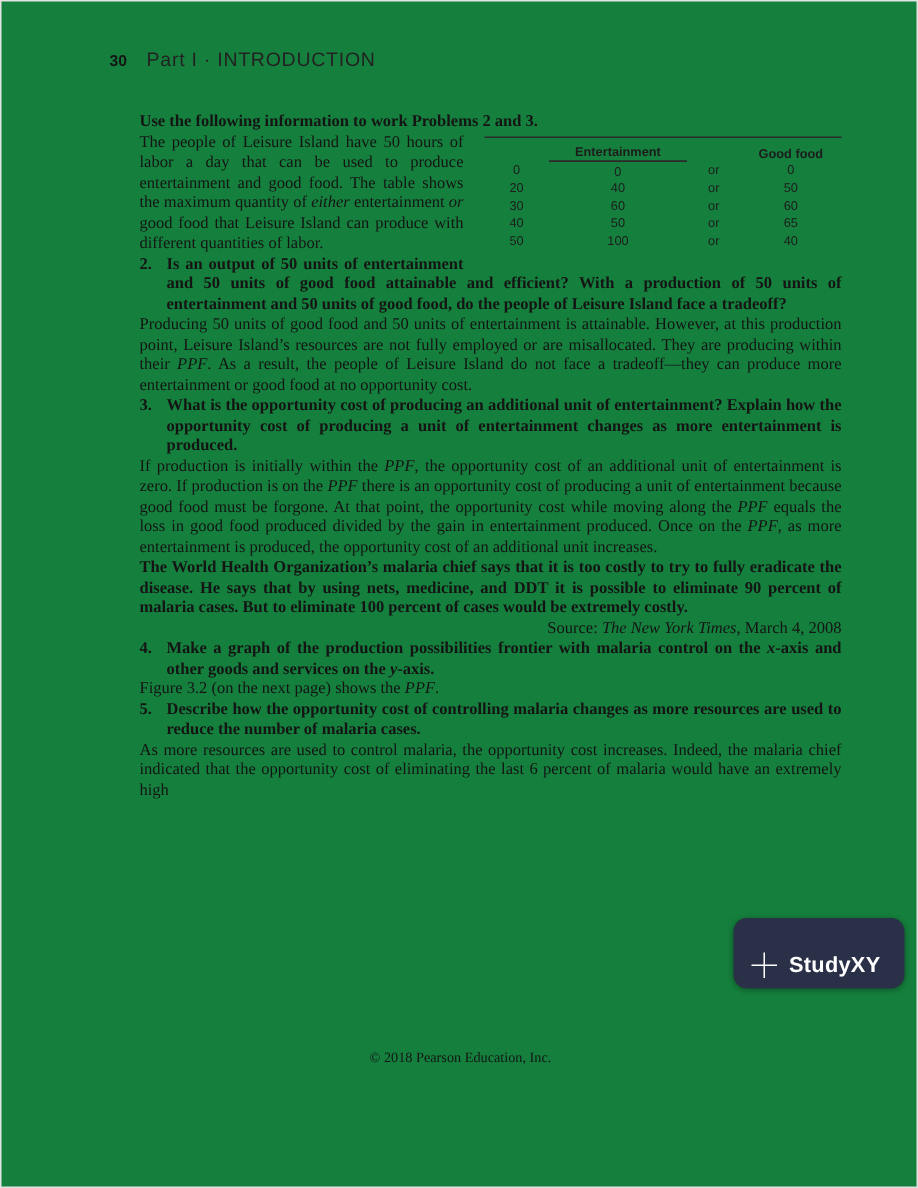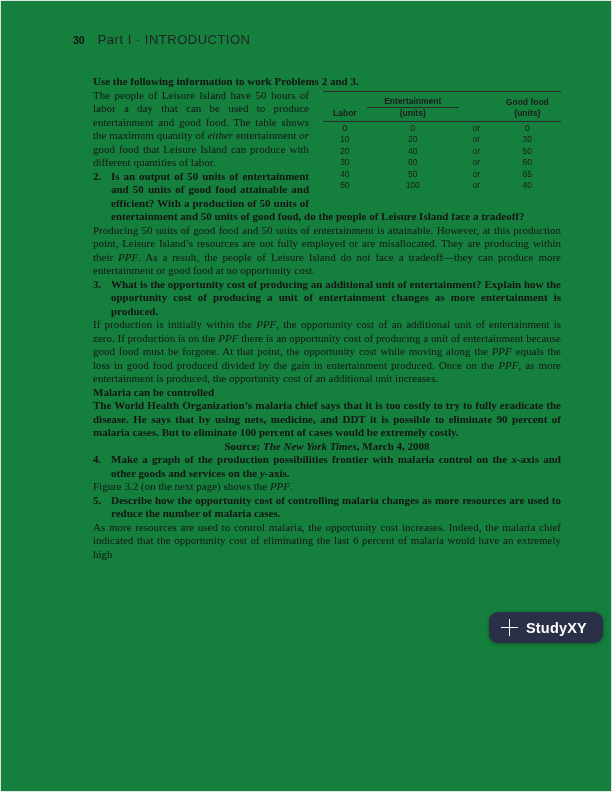--- a/index.html
+++ b/index.html
@@ -42,34 +42,34 @@
   .ptable td { text-align: center; padding: 1px 0 0.5px 0; font-weight: normal; }
 
   
   .prob { position: relative; padding-left: 18px; font-weight: bold; }
   .prob .pnum { position: absolute; left: 0; top: 0; }
   .answer { margin-left: 28px; font-weight: normal; }
 
   
   .news-headline { font-weight: bold; }
   .news-body { font-weight: bold; }
-  .news-source { font-weight: bold; text-align: center; }
+  .news-source { font-weight: normal; text-align: right; }
 
   
   .footer {
     position: absolute; top: 700px; left: 0; width: 612px;
     text-align: center; font-size: 9.5px; color: #141414;
   }
 
   
   .studyxy {
     position: absolute; top: 611px; right: 8px;
     display: flex; align-items: center; gap: 8px;
     background: #2a3047; color: #ffffff;
-    border-radius: 9px; padding: 7px 16px 7px 12px;
+    border-radius: 9px; padding: 23px 16px 7px 12px;
     font-family: "Liberation Sans", sans-serif;
     box-shadow: 0 1px 4px rgba(0,0,0,0.35);
     cursor: pointer;
   }
   .plus-glyph { position: relative; width: 17px; height: 17px; display: inline-block; }
   .plus-glyph::before {
     content: ""; position: absolute; left: 0; top: 7.75px; width: 17px; height: 1.5px; background: #ffffff;
   }
   .plus-glyph::after {
     content: ""; position: absolute; top: 0; left: 7.75px; width: 1.5px; height: 17px; background: #ffffff;
@@ -98,39 +98,27 @@
             <col style="width:38px">
             <col style="width:72px">
         </colgroup>
         <thead>
           <tr class="row1">
             <th></th>
             <th class="ent-h">Entertainment</th>
             <th></th>
             <th>Good food</th>
           </tr>
-          <tr class="row2">
-            <th>Labor</th>
-            <th>(units)</th>
-            <th></th>
-            <th>(units)</th>
-          </tr>
         </thead>
         <tbody>
           <tr>
             <td>0</td>
             <td>0</td>
             <td>or</td>
             <td>0</td>
-          </tr>
-          <tr>
-            <td>10</td>
-            <td>20</td>
-            <td>or</td>
-            <td>30</td>
           </tr>
           <tr>
             <td>20</td>
             <td>40</td>
             <td>or</td>
             <td>50</td>
           </tr>
           <tr>
             <td>30</td>
             <td>60</td>
@@ -161,21 +149,20 @@
     </div>
     <div class="answer">Producing 50 units of good food and 50 units of entertainment is attainable. However, at this production point, Leisure Island’s resources are not fully employed or are misallocated. They are producing within their <i>PPF</i>. As a result, the people of Leisure Island do not face a tradeoff—they can produce more entertainment or good food at no opportunity cost.</div>
 
     <div class="prob">
       <span class="pnum">3.</span>
       <span>What is the opportunity cost of producing an additional unit of entertainment? Explain how the opportunity cost of producing a unit of entertainment changes as more entertainment is produced.</span>
     </div>
     <div class="answer">If production is initially within the <i>PPF</i>, the opportunity cost of an additional unit of entertainment is zero. If production is on the <i>PPF</i> there is an opportunity cost of producing a unit of entertainment because good food must be forgone. At that point, the opportunity cost while moving along the <i>PPF</i> equals the loss in good food produced divided by the gain in entertainment produced. Once on the <i>PPF</i>, as more entertainment is produced, the opportunity cost of an additional unit increases.</div>
 
 
-    <p class="news-headline">Malaria can be controlled</p>
     <p class="news-body">The World Health Organization’s malaria chief says that it is too costly to try to fully eradicate the disease. He says that by using nets, medicine, and DDT it is possible to eliminate 90 percent of malaria cases. But to eliminate 100 percent of cases would be extremely costly.</p>
     <p class="news-source">Source: <i>The New York Times</i>, March 4, 2008</p>
 
     <div class="prob">
       <span class="pnum">4.</span>
       <span>Make a graph of the production possibilities frontier with malaria control on the <i>x</i>-axis and other goods and services on the <i>y</i>-axis.</span>
     </div>
     <div class="answer">Figure 3.2 (on the next page) shows the <i>PPF</i>.</div>
 
     <div class="prob">
@@ -184,14 +171,15 @@
     </div>
     <div class="answer">As more resources are used to control malaria, the opportunity cost increases. Indeed, the malaria chief indicated that the opportunity cost of eliminating the last 6 percent of malaria would have an extremely high</div>
 
   </div>
 
   <div class="studyxy">
     <span class="plus-glyph"></span>
     <span class="brand">StudyXY</span>
   </div>
 
+  <div class="footer">© 2018 Pearson Education, Inc.</div>
 
 </div>
 
 </body></html>

